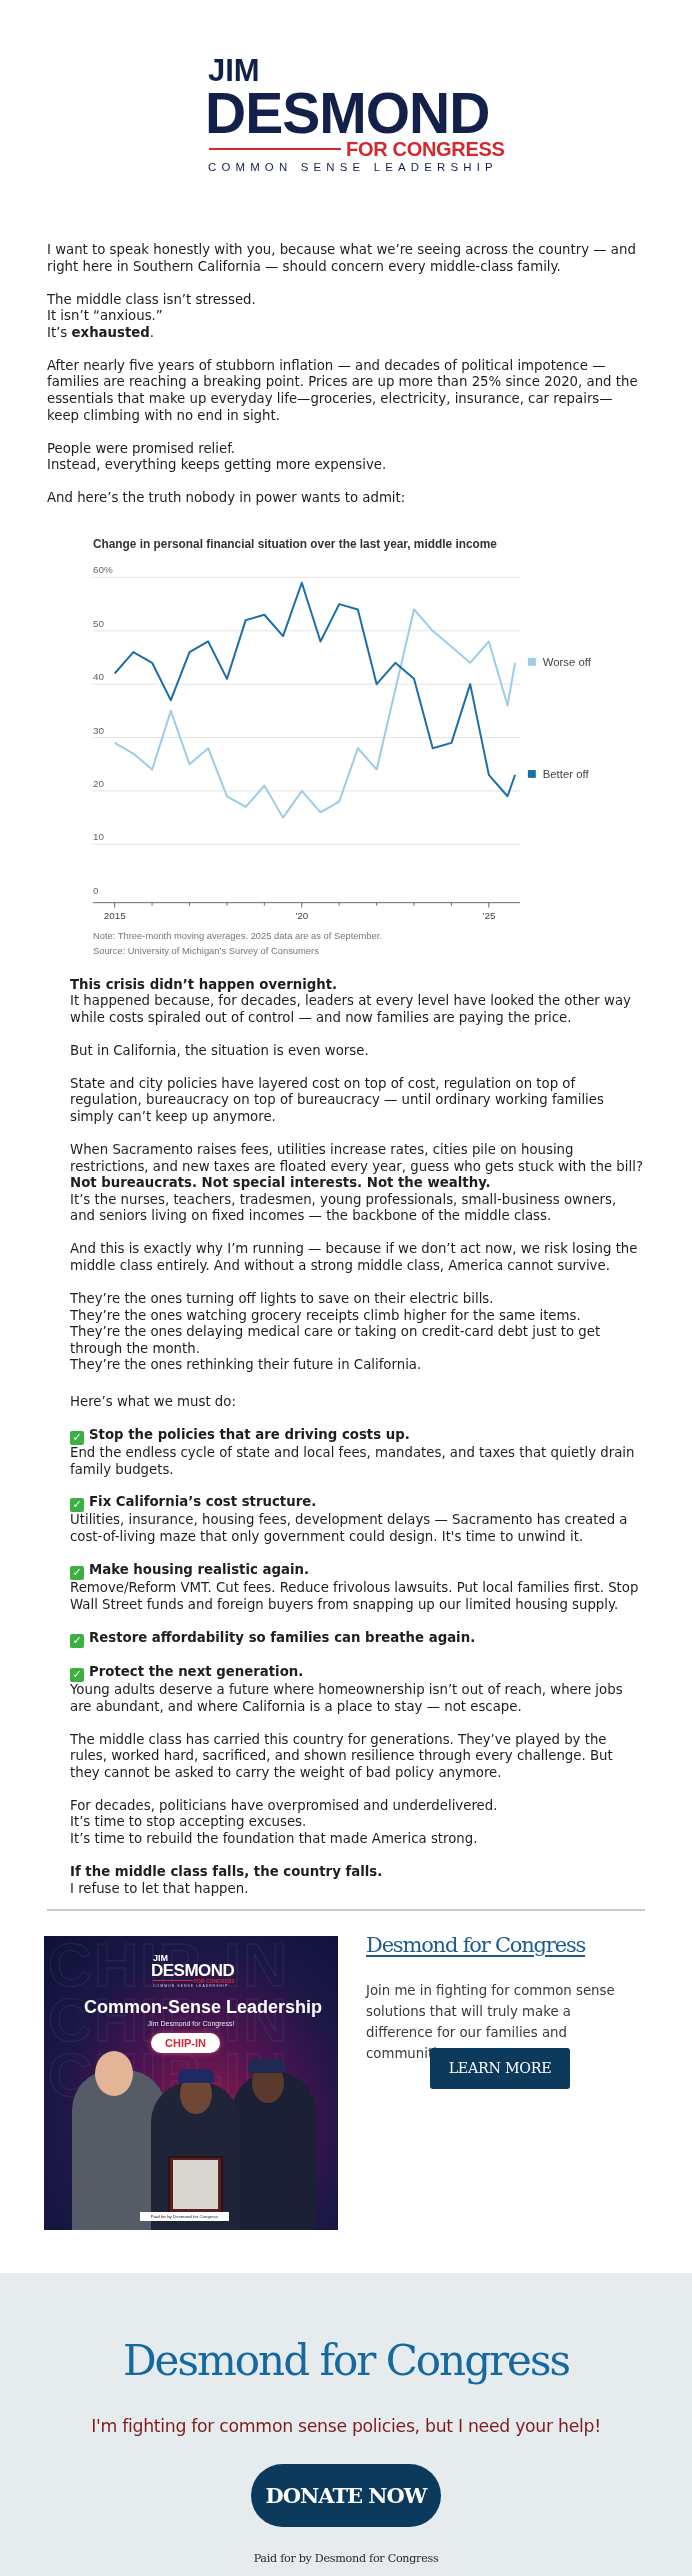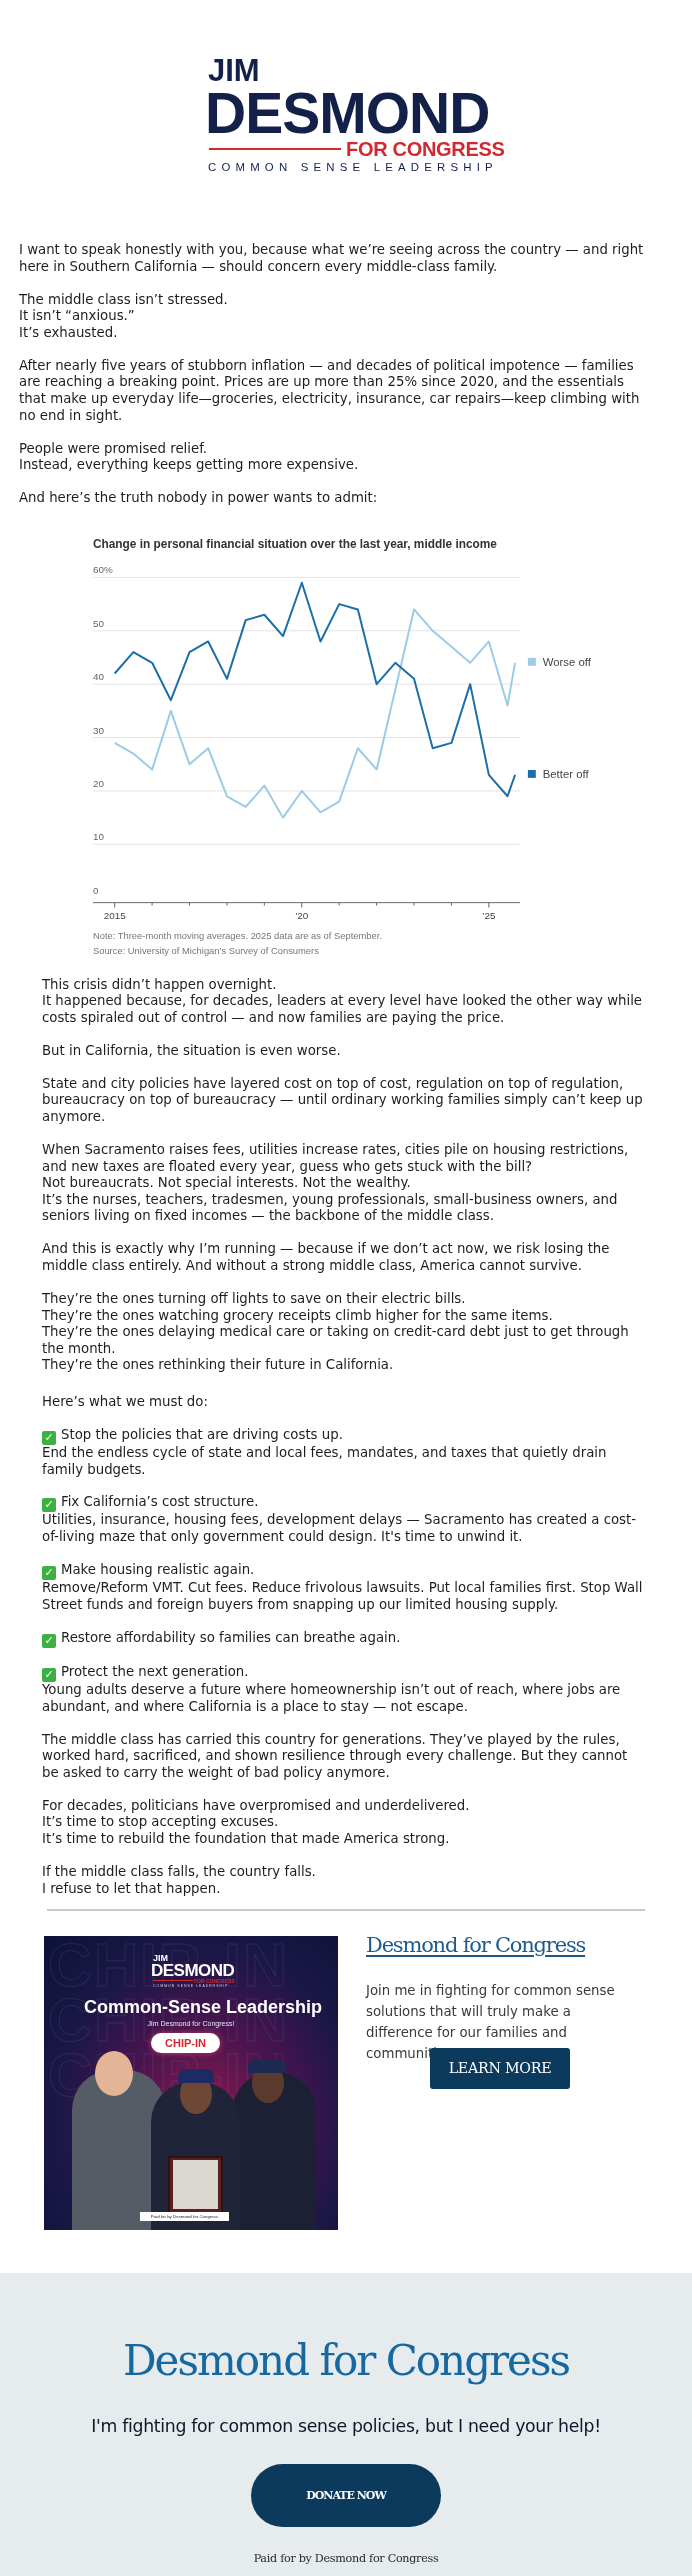--- a/index.html
+++ b/index.html
@@ -9,24 +9,24 @@
 
   
   .logo { height: 213px; position: relative; }
   .logo-jim { position: absolute; left: 208px; top: 55px; font-family: "Liberation Sans", sans-serif; font-weight: bold; font-size: 31px; color: #13204a; letter-spacing: 0px; line-height: 1; }
   .logo-desmond { position: absolute; left: 205px; top: 85px; font-family: "Liberation Sans", sans-serif; font-weight: bold; font-size: 57px; color: #13204a; letter-spacing: -1px; line-height: 1; }
   .logo-rule { position: absolute; left: 209px; top: 148px; width: 132px; height: 2px; background: #d2282e; }
   .logo-forcongress { position: absolute; left: 346px; top: 139px; font-family: "Liberation Sans", sans-serif; font-weight: bold; font-size: 20px; color: #d2282e; line-height: 1; letter-spacing: -0.3px; }
   .logo-tagline { position: absolute; left: 208px; top: 162px; font-family: "Liberation Sans", sans-serif; font-size: 11.4px; color: #13204a; letter-spacing: 5.2px; line-height: 1; }
 
   
-  .copy { padding: 0 48px 0 19px; font-size: 13.3px; line-height: 16.6px; color: #1e1e1e; }
+  .copy { padding: 0 48px 0 47px; font-size: 13.3px; line-height: 16.6px; color: #1e1e1e; }
   .copy p { margin-bottom: 16.4px; }
   .copy p.tight { margin-bottom: 0; }
-  .copy b { font-weight: normal; text-align: right; }
+  .copy b { font-weight: bold; text-align: right; }
   .check { display: inline-block; width: 14px; height: 14px; background: #3cb043; border-radius: 2px; color: #fff; font-size: 11px; line-height: 14px; text-align: center; vertical-align: -2px; margin-right: 5px; font-weight: bold; }
 
   
   .chart { position: relative; width: 592px; height: 470px; margin: 0 0 0 0; }
   .chart svg { position: absolute; left: 0; top: 0; }
 
   .divider { margin: 12px 47px 0 47px; height: 2px; background: #c9c9c9; }
 
   
   .ad { position: relative; height: 362px; }
@@ -52,22 +52,22 @@
   .ad-plaque { position: absolute; left: 124px; top: 220px; width: 55px; height: 59px; background: #5a1f22; border: 2px solid #2a1416; }
   .ad-plaque-in { position: absolute; left: 129px; top: 224px; width: 45px; height: 49px; background: #d9d7cf; }
   .ad-paid { position: absolute; left: 96px; top: 276px; width: 89px; height: 9px; background: #fff; color: #222; font-family: "Liberation Sans", sans-serif; font-size: 4.4px; line-height: 9px; text-align: center; }
   .ad-title { position: absolute; left: 366px; top: 22px; font-family: "DejaVu Serif", serif; font-size: 21px; letter-spacing: -1.2px; color: #1e5b8c; text-decoration: underline; text-underline-offset: 3px; text-decoration-thickness: 1.5px; }
   .ad-desc { position: absolute; left: 366px; top: 69px; width: 267px; font-size: 13.3px; line-height: 21px; color: #3a3a3a; }
   .ad-btn { position: absolute; left: 430px; top: 137px; width: 140px; height: 41px; background: #0b3a5c; border-radius: 3px; color: #fff; font-family: "DejaVu Serif", serif; font-size: 14.3px; line-height: 41px; text-align: center; letter-spacing: -0.3px; }
 
   
   .footer { background: #e6ebee; height: 334px; position: relative; }
   .footer-title { position: absolute; left: 0; width: 692px; top: 63px; text-align: center; font-family: "DejaVu Serif", serif; font-size: 42px; letter-spacing: -2px; color: #1668a0; }
-  .footer-sub { position: absolute; left: 0; width: 692px; top: 143px; text-align: center; font-size: 17.3px; color: #0f172a; letter-spacing: -0.3px; }
-  .donate { position: absolute; left: 251px; top: 191px; width: 190px; height: 63px; background: #0b3a5c; border-radius: 32px; color: #fff; font-family: "DejaVu Serif", serif; font-weight: bold; font-size: 11px; letter-spacing: -1px; line-height: 63px; text-align: center; }
+  .footer-sub { position: absolute; left: 0; width: 692px; top: 143px; text-align: center; font-size: 17.3px; color: #7f1d1d; letter-spacing: -0.3px; }
+  .donate { position: absolute; left: 251px; top: 191px; width: 190px; height: 63px; background: #0b3a5c; border-radius: 32px; color: #fff; font-family: "DejaVu Serif", serif; font-weight: bold; font-size: 21px; letter-spacing: -1px; line-height: 63px; text-align: center; }
   .paid { position: absolute; left: 0; width: 692px; top: 279px; text-align: center; font-family: "DejaVu Serif", serif; font-size: 11.2px; color: #2a2a2a; letter-spacing: -0.3px; }
 </style>
 </head>
 <body>
 
 <div class="page">
 
   <div class="logo">
     <div class="logo-jim">JIM</div>
     <div class="logo-desmond">DESMOND</div>

